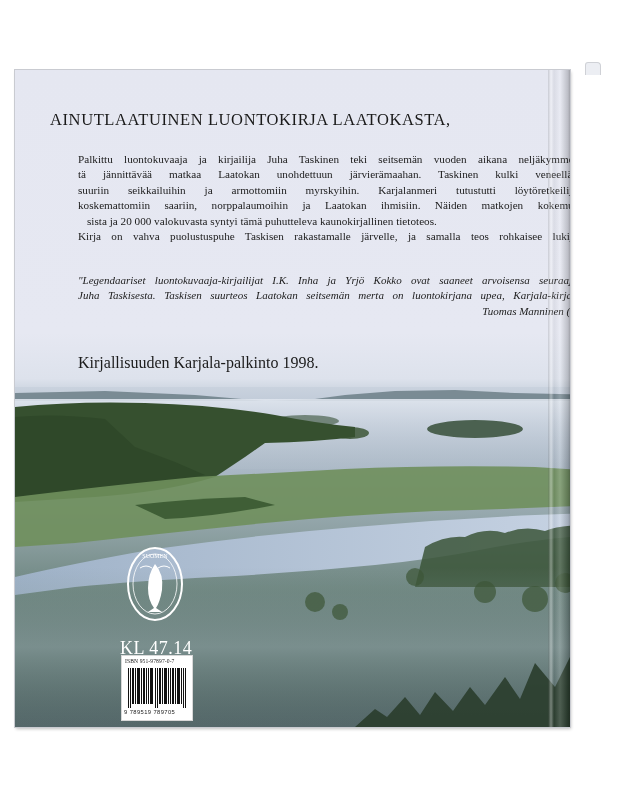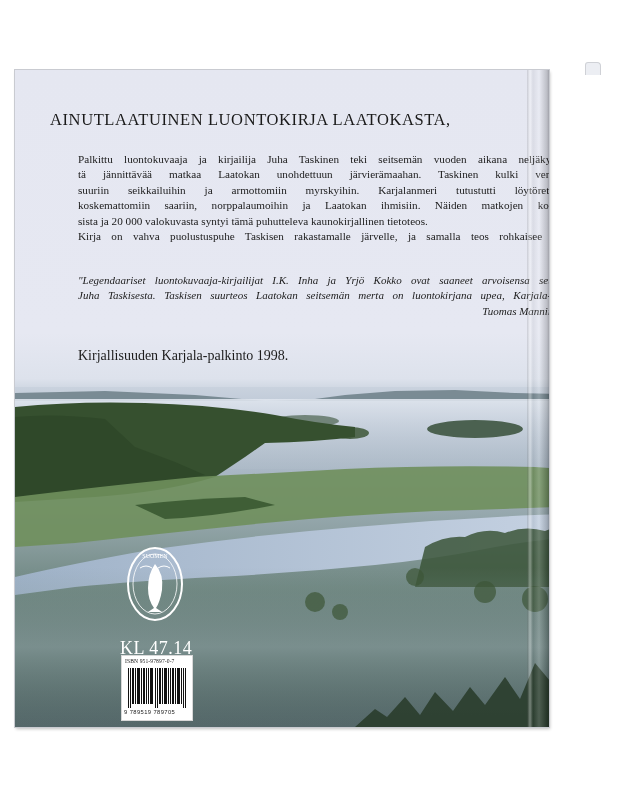--- a/index.html
+++ b/index.html
@@ -6,20 +6,21 @@
   body {
     width: 618px; height: 800px; background: #ffffff;
     position: relative; overflow: hidden;
     font-family: "Liberation Serif", "DejaVu Serif", serif;
   }
   .cover {
     position: absolute; left: 15px; top: 70px; width: 534px; height: 657px;
     background: linear-gradient(180deg, #e5e7f1 0%, #e6e8f2 40%, #dde2ec 47%, #cfd7e2 48.5%);
     box-shadow: 0 0 0 1px #c9cbd1, 1px 2px 3px rgba(0,0,0,0.25);
     overflow: hidden;
+    padding-left: 21px;
   }
   .spine-edge {
     position: absolute; right: 0; top: 0; width: 22px; height: 100%;
     background: linear-gradient(90deg, rgba(0,0,0,0.12) 0px, rgba(255,255,255,0.35) 3px, rgba(0,0,0,0.05) 6px, rgba(255,255,255,0.15) 12px, rgba(0,0,0,0.18) 20px, rgba(0,0,0,0.3) 22px);
     z-index: 5;
   }
   .spine-cap {
     position: absolute; left: 585px; top: 62px; width: 14px; height: 12px;
     border-radius: 3px 4px 0 0; background: #eceef3; border: 1px solid #cfd1d6; border-bottom: none;
   }
@@ -27,31 +28,31 @@
     position: absolute; left: 35px; top: 40px; width: 520px;
     font-size: 16.5px; line-height: 19px; letter-spacing: 0.6px; color: #1a1a1a;
     text-transform: uppercase;
   }
   .headline div { white-space: nowrap; }
   .blurb {
     position: absolute; left: 63px; top: 82px; width: 505px;
     font-size: 11.2px; line-height: 15.4px; color: #1b1b1b; text-align: justify;
   }
   .blurb .line { display: block; white-space: nowrap; text-align-last: justify; }
-  .blurb .line.last { text-align-last: left; }
+  .blurb .line.last { text-align-last: left; margin-left: 9px; }
   .quote {
     position: absolute; left: 63px; top: 203px; width: 505px;
     font-size: 11px; line-height: 15.4px; color: #1b1b1b; font-style: italic;
   }
   .quote .line { display: block; white-space: nowrap; text-align: justify; text-align-last: justify; }
   .quote .line.last { text-align-last: left; }
   .quote .attribution { text-align: right; display: block; }
   .award {
-    position: absolute; left: 63px; top: 278px;
-    font-size: 14px; color: #1b1b1b; white-space: nowrap; font-family: Liberation Serif, serif;
+    position: absolute; left: 63px; top: 284px;
+    font-size: 16px; color: #1b1b1b; white-space: nowrap; font-family: Liberation Serif, serif;
   }
   .landscape {
     position: absolute; left: 0; top: 317px; width: 100%; height: 340px; overflow: hidden;
     background: linear-gradient(180deg, #c9d2de 0%, #b7c3d2 10%, #a9b7c4 25%, #8a9e9f 45%, #6d857f 60%, #5d7470 80%, #55686a 100%);
   }
   .landscape svg { position: absolute; left: 0; top: 0; }
   .logo {
     position: absolute; left: 111px; top: 476px; width: 58px; height: 76px; z-index: 3;
   }
   .kl {

